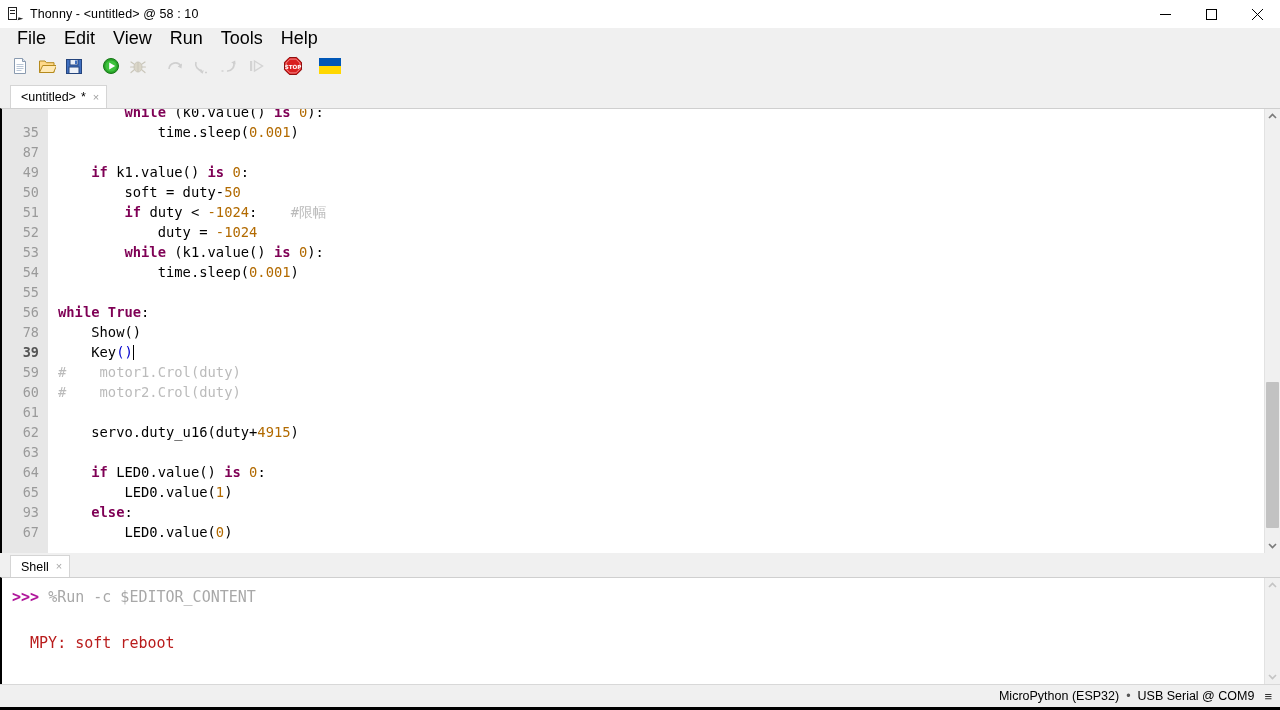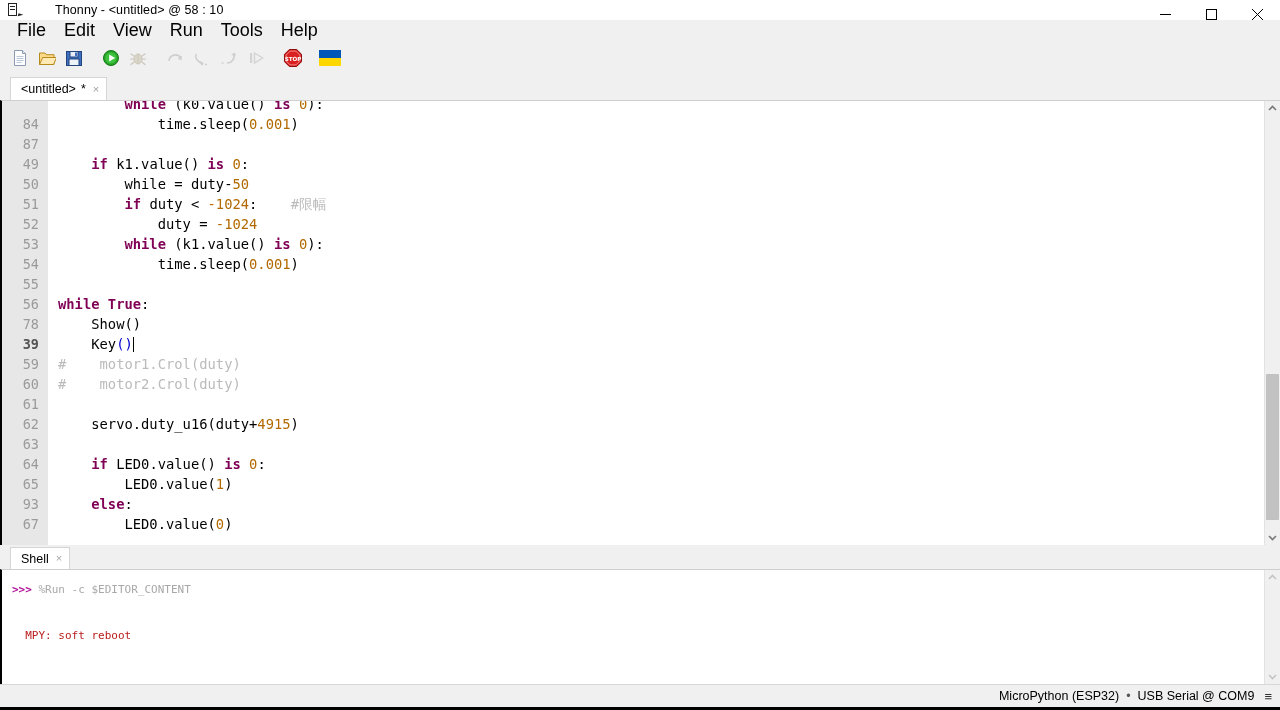--- a/index.html
+++ b/index.html
@@ -13,27 +13,26 @@
   #app {
     position: relative;
     width: 1280px; height: 710px;
     background: #f0f0f0;
     display: flex;
     flex-direction: column;
   }
 
   
   .titlebar {
-    height: 20px;
+    height: 28px;
     background: #ffffff;
     display: flex;
     align-items: center;
     flex: 0 0 auto;
     position: relative;
-    gap: 25px;
   }
   .title-icon {
     width: 16px; height: 16px;
     margin-left: 7px; margin-right: 7px;
     position: relative;
     flex: 0 0 auto;
   }
   .title-icon .t-doc {
     position: absolute; left: 1px; top: 1px;
     width: 9px; height: 13px;
@@ -260,21 +259,21 @@
     border-top: 1px solid #cfcfcf;
     overflow: hidden;
   }
   .shell-body {
     flex: 1 1 auto;
     padding: 8px 0 0 10px;
     overflow: hidden;
   }
   .shell-line {
     font-family: "DejaVu Sans Mono", monospace;
-    font-size: 11px;
+    font-size: 15px;
     line-height: 23px;
     white-space: pre;
   }
   .sh-prompt { color: #b0179b; font-weight: bold; }
   .sh-cmd    { color: #a8a8a8; }
   .sh-out    { color: #b91c1c; }
 
   
   .statusbar {
     height: 22px;
@@ -450,21 +449,21 @@
     <div class="tab">
       <span>&lt;untitled&gt;</span>
       <span style="margin-left:5px">*</span>
       <span class="tab-close">×</span>
     </div>
   </div>
 
   <div class="editor-wrap">
     <div class="gutter" id="gutter" style="margin-top: -10px;">
         <div class="ln" style="visibility: hidden;">46</div>
-        <div class="ln">84</div>
+        <div class="ln">35</div>
         <div class="ln">87</div>
         <div class="ln">49</div>
         <div class="ln">50</div>
         <div class="ln">51</div>
         <div class="ln">52</div>
         <div class="ln">53</div>
         <div class="ln">54</div>
         <div class="ln">55</div>
         <div class="ln">56</div>
         <div class="ln">78</div>
@@ -478,21 +477,21 @@
         <div class="ln">65</div>
         <div class="ln">93</div>
         <div class="ln">67</div>
       </div>
     <div class="code-area" id="code-area" style="margin-top: -10px;">
 
     <div class="code-line"><span class="plain">        </span><span class="kw">while</span><span class="plain"> (k0.value() </span><span class="kw">is</span><span class="plain"> </span><span class="num">0</span><span class="plain">):</span></div>
         <div class="code-line"><span class="plain">            time.sleep(</span><span class="num">0.001</span><span class="plain">)</span></div>
         <div class="code-line"></div>
         <div class="code-line"><span class="plain">    </span><span class="kw">if</span><span class="plain"> k1.value() </span><span class="kw">is</span><span class="plain"> </span><span class="num">0</span><span class="plain">:</span></div>
-        <div class="code-line"><span class="plain">        while = duty-</span><span class="num">50</span></div>
+        <div class="code-line"><span class="plain">        soft = duty-</span><span class="num">50</span></div>
         <div class="code-line"><span class="plain">        </span><span class="kw">if</span><span class="plain"> duty &lt; </span><span class="num">-1024</span><span class="plain">:    </span><span class="com">#限幅</span></div>
         <div class="code-line"><span class="plain">            duty = </span><span class="num">-1024</span></div>
         <div class="code-line"><span class="plain">        </span><span class="kw">while</span><span class="plain"> (k1.value() </span><span class="kw">is</span><span class="plain"> </span><span class="num">0</span><span class="plain">):</span></div>
         <div class="code-line"><span class="plain">            time.sleep(</span><span class="num">0.001</span><span class="plain">)</span></div>
         <div class="code-line"></div>
         <div class="code-line"><span class="kw">while</span><span class="plain"> </span><span class="kw">True</span><span class="plain">:</span></div>
         <div class="code-line"><span class="plain">    Show()</span></div>
         <div class="code-line"><span class="plain">    Key</span><span class="paren">()</span><span class="caret"></span></div>
         <div class="code-line"><span class="com">#    motor1.Crol(duty)</span></div>
         <div class="code-line"><span class="com">#    motor2.Crol(duty)</span></div>

